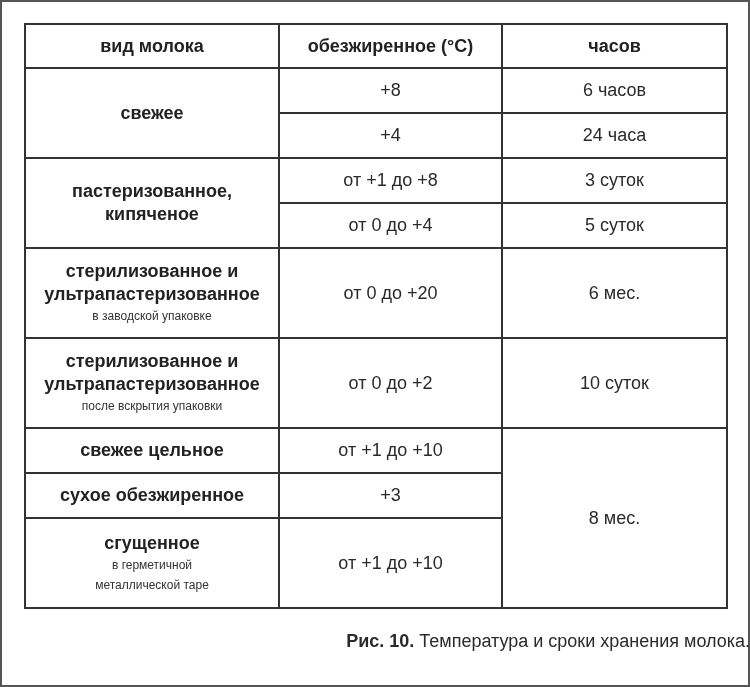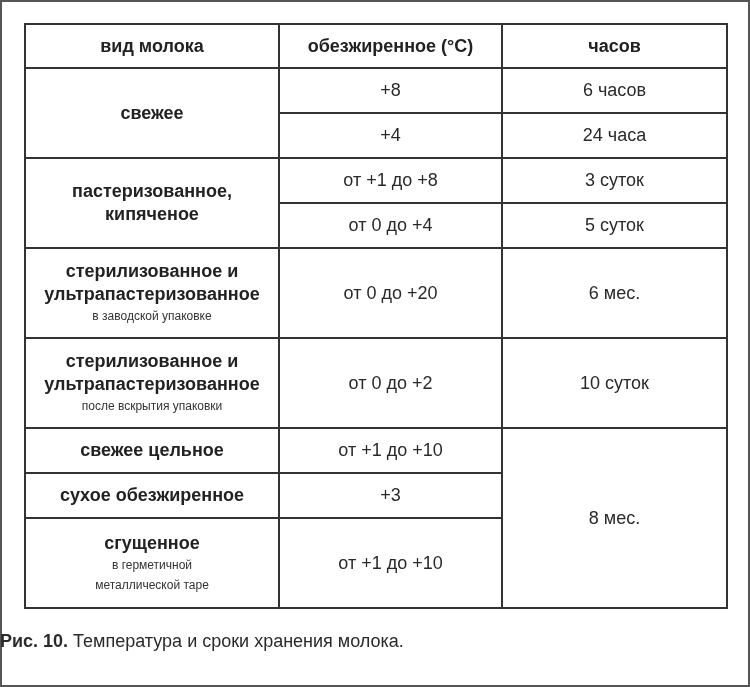--- a/index.html
+++ b/index.html
@@ -11,21 +11,21 @@
                border-collapse: collapse; table-layout: fixed; }
   table.milk td, table.milk th { border: 2px solid #333333; text-align: center;
                vertical-align: middle; padding: 0; }
   col.c1 { width: 254px; } col.c2 { width: 223px; } col.c3 { width: 225px; }
   th { font-weight: bold; font-size: 18px; height: 42px; color: #222; }
   td.kind { font-weight: bold; font-size: 18px; line-height: 23px; border-radius: 30px; }
   td.kind .sub { display: block; font-weight: normal; font-size: 12px; line-height: 20px; color: #333; text-align: center; }
   td.val { font-size: 18px; color: #2a2a2a; }
   tr.h45 td { height: 43px; }
   tr.h90 td { height: 88px; }
-  .caption { position: absolute; left: 0; top: 631px; width: 750px; text-align: left;
+  .caption { position: absolute; left: 0; top: 631px; width: 750px; text-align: right;
              font-size: 18px; color: #2a2a2a; }
   .caption b { font-weight: bold; }
 </style>
 </head>
 <body>
 
 <div class="frame"></div>
 
 <table class="milk">
   <colgroup>

